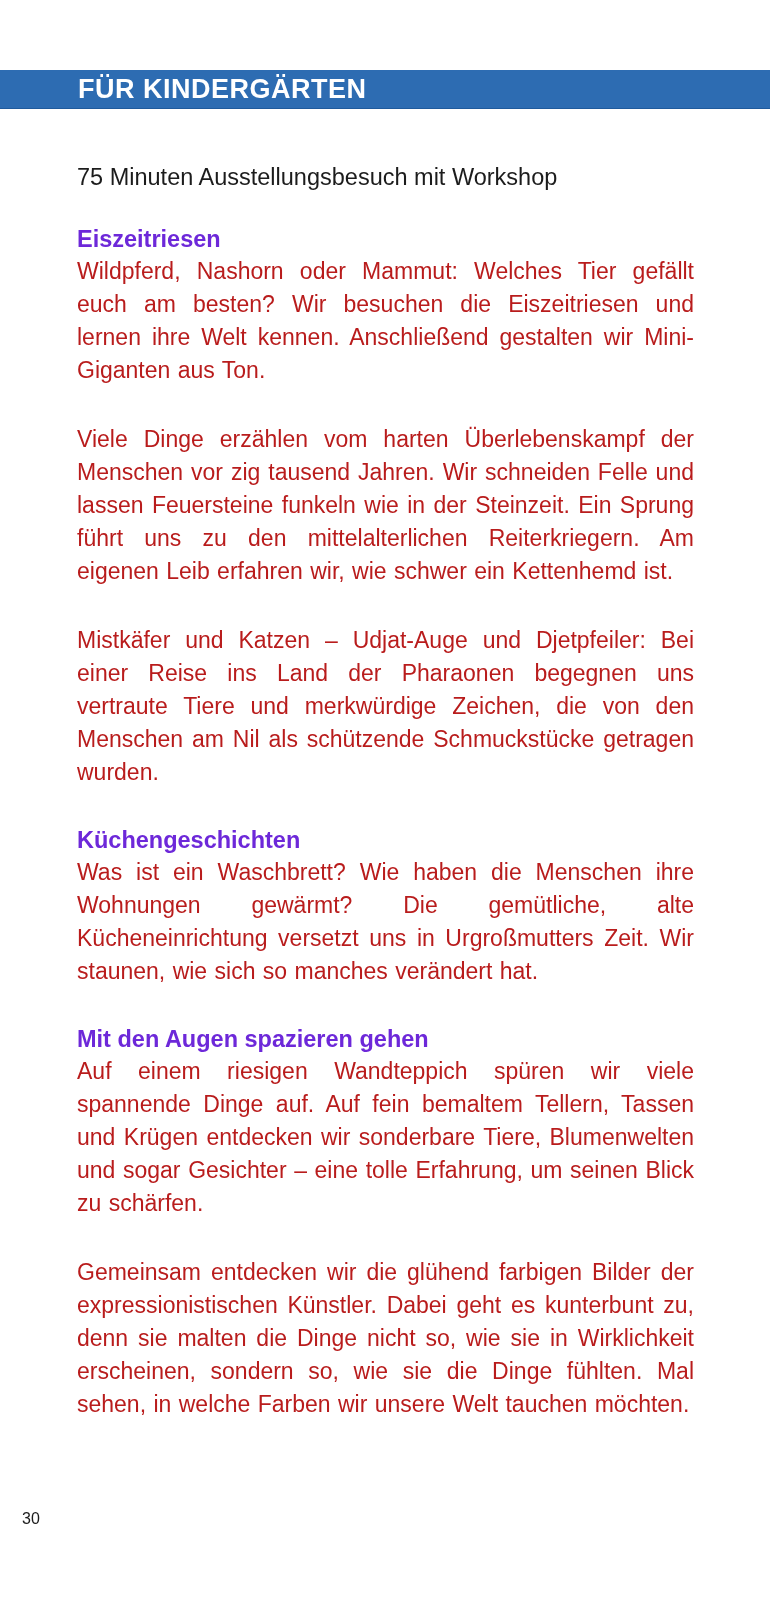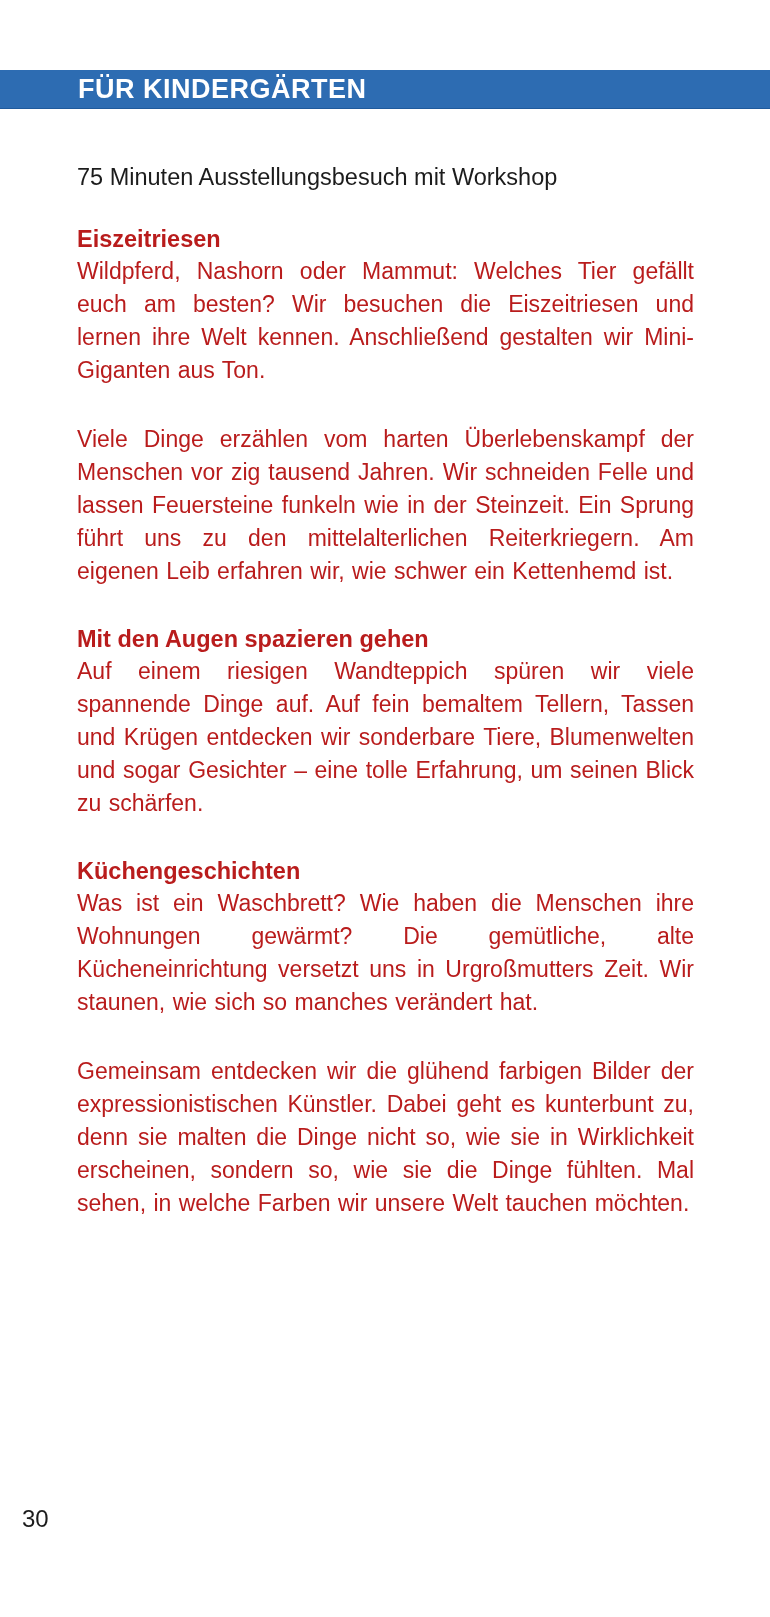--- a/index.html
+++ b/index.html
@@ -44,41 +44,41 @@
   .subtitle {
     font-size: 23.5px;
     line-height: 30px;
     margin: 0 0 32px 0;
     color: #1c1c1c;
   }
   .section {
     margin: 0 0 36px 0;
   }
   .section-title {
-    color: #b91c1c;
+    color: #6d28d9;
     font-size: 23.5px;
     font-weight: bold;
     line-height: 31px;
     margin: 0;
   }
   .section-body {
     font-size: 23px;
     line-height: 33px;
     margin: 0;
     text-align: justify;
     -webkit-hyphens: auto;
     hyphens: auto;
     color: #b91c1c;
     word-spacing: 1px;
   }
   .page-number {
     position: absolute;
     left: 22px;
     top: 1508px;
-    font-size: 24px;
+    font-size: 16px;
     line-height: 22px;
     color: #1c1c1c;
   }
 </style>
 </head>
 <body>
 
 <div class="header-bar">
   <span class="header-title">FÜR KINDERGÄRTEN</span>
 </div>
@@ -90,30 +90,31 @@
   <div class="section">
     <h2 class="section-title">Eiszeitriesen</h2>
     <p class="section-body">Wildpferd, Nashorn oder Mammut: Welches Tier gefällt euch am besten? Wir besuchen die Eiszeitriesen und lernen ihre Welt kennen. Anschließend gestalten wir Mini-Giganten aus Ton.</p>
   </div>
 
   <div class="section">
     <p class="section-body">Viele Dinge erzählen vom harten Überlebenskampf der Menschen vor zig tausend Jahren. Wir schneiden Felle und lassen Feuersteine funkeln wie in der Steinzeit. Ein Sprung führt uns zu den mittelalterlichen Reiterkriegern. Am eigenen Leib erfahren wir, wie schwer ein Kettenhemd ist.</p>
   </div>
 
   <div class="section">
+    <p class="section-body">Mistkäfer und Katzen – Udjat-Auge und Djetpfeiler: Bei einer Reise ins Land der Pharaonen begegnen uns vertraute Tiere und merkwürdige Zeichen, die von den Menschen am Nil als schützende Schmuckstücke getragen wurden.</p>
+  </div>
+
+  <div class="section">
+    <h2 class="section-title">Küchengeschichten</h2>
+    <p class="section-body">Was ist ein Waschbrett? Wie haben die Menschen ihre Wohnungen gewärmt? Die gemütliche, alte Kücheneinrichtung versetzt uns in Urgroßmutters Zeit. Wir staunen, wie sich so manches verändert hat.</p>
   </div>
 
   <div class="section">
     <h2 class="section-title">Mit den Augen spazieren gehen</h2>
     <p class="section-body">Auf einem riesigen Wandteppich spüren wir viele spannende Dinge auf. Auf fein bemaltem Tellern, Tassen und Krügen entdecken wir sonderbare Tiere, Blumenwelten und sogar Gesichter – eine tolle Erfahrung, um seinen Blick zu schärfen.</p>
-  </div>
-
-  <div class="section">
-    <h2 class="section-title">Küchengeschichten</h2>
-    <p class="section-body">Was ist ein Waschbrett? Wie haben die Menschen ihre Wohnungen gewärmt? Die gemütliche, alte Kücheneinrichtung versetzt uns in Urgroßmutters Zeit. Wir staunen, wie sich so manches verändert hat.</p>
   </div>
 
   <div class="section">
     <p class="section-body">Gemeinsam entdecken wir die glühend farbigen Bilder der expressionistischen Künstler. Dabei geht es kunterbunt zu, denn sie malten die Dinge nicht so, wie sie in Wirklichkeit erscheinen, sondern so, wie sie die Dinge fühlten. Mal sehen, in welche Farben wir unsere Welt tauchen möchten.</p>
   </div>
 
 </div>
 
 <div class="page-number">30</div>
 

